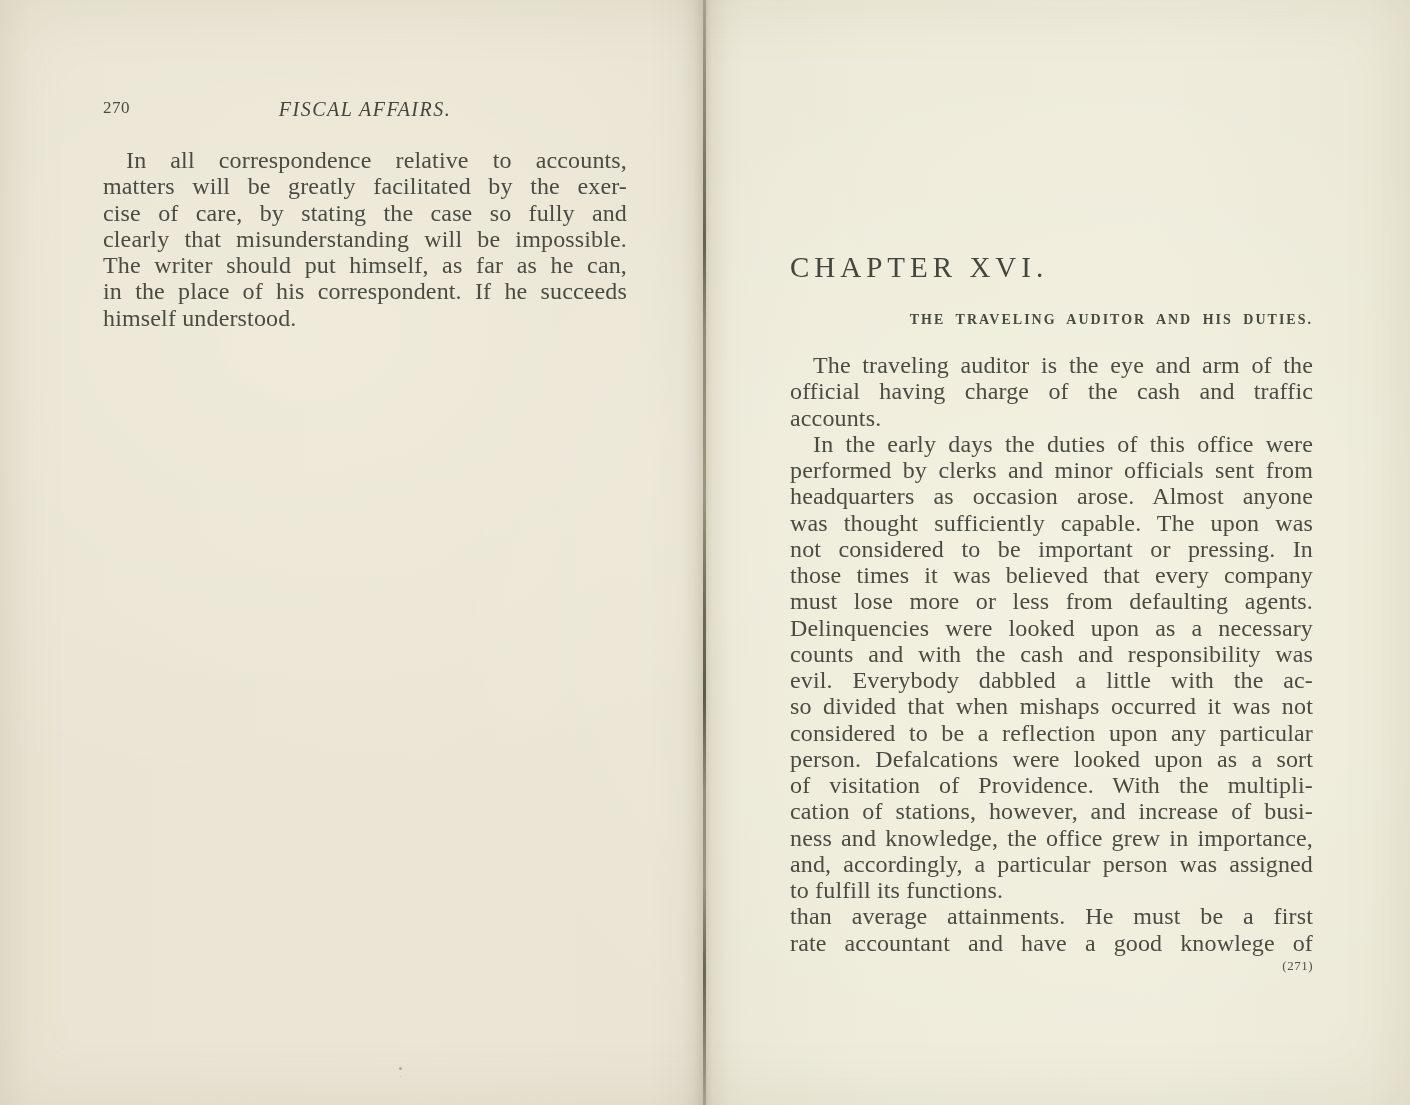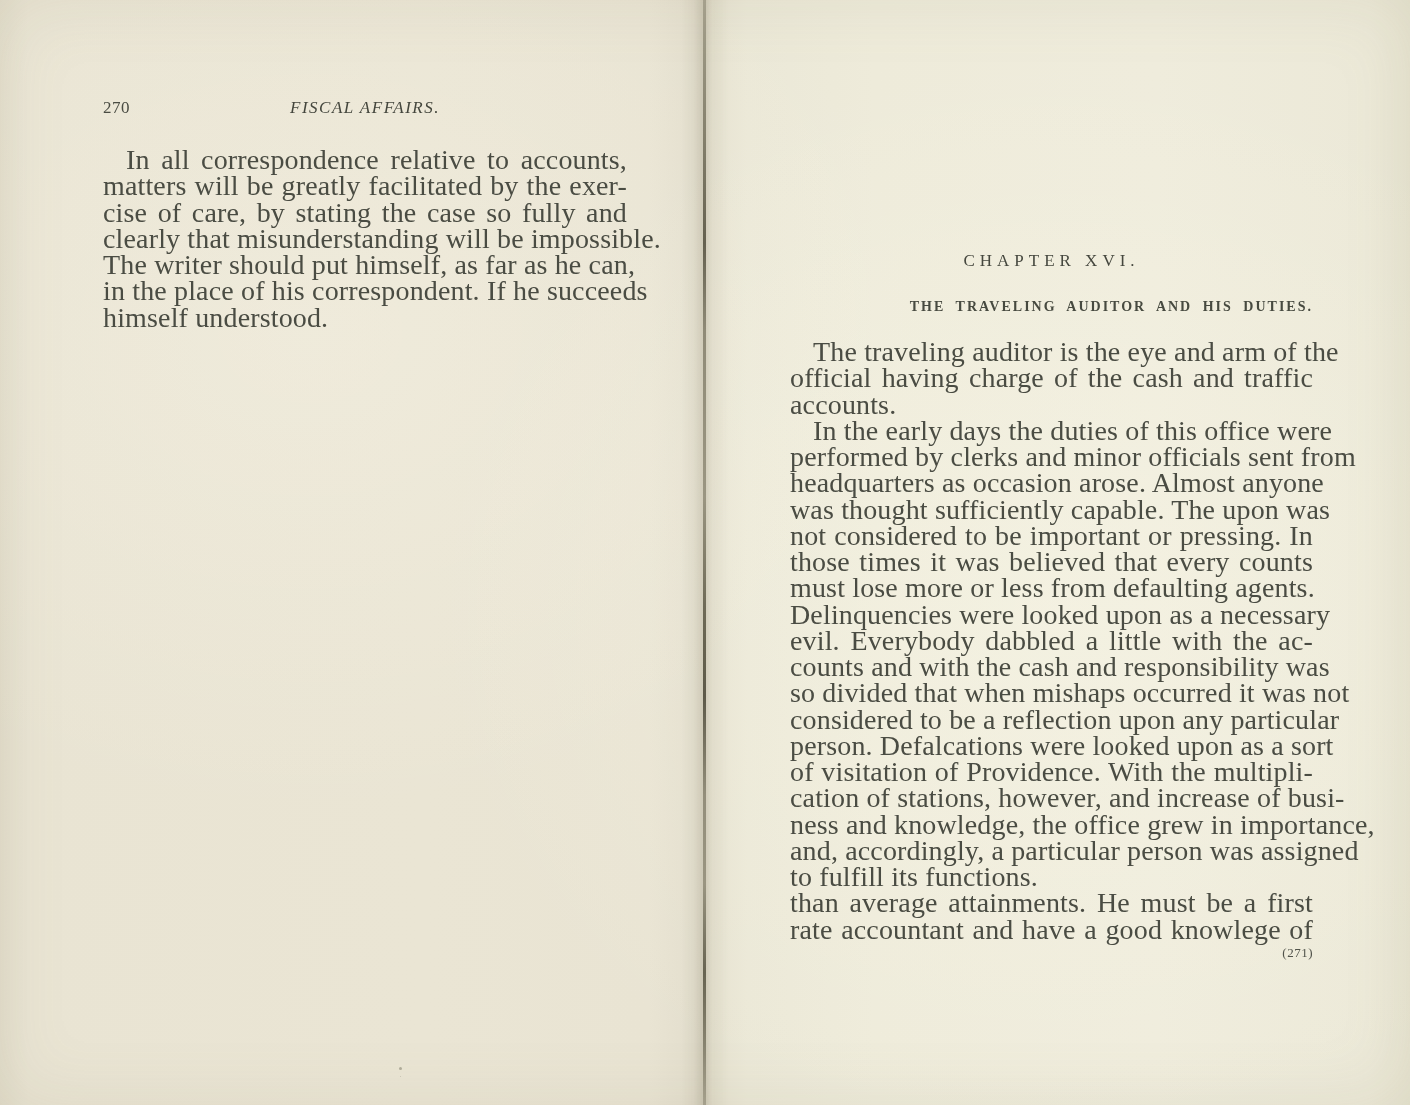--- a/index.html
+++ b/index.html
@@ -72,48 +72,48 @@
     position: absolute;
     left: 0;
     top: 0;
     font-size: 17px;
     letter-spacing: 0.5px;
   }
   .running-title {
     display: block;
     text-align: center;
     font-style: italic;
-    font-size: 17px;
+    font-size: 20px;
     letter-spacing: 1.5px;
     color: #44463d;
   }
   
   .chapter-heading {
-    text-align: center;
-    font-size: 17px;
+    text-align: left;
+    font-size: 29px;
     letter-spacing: 5px;
     color: #45473e;
     white-space: nowrap;
   }
   .chapter-subtitle {
     text-align: right;
     margin-top: 28px;
     font-size: 14px;
     font-weight: bold;
     letter-spacing: 2px;
     word-spacing: 5px;
     color: #474a40;
     white-space: nowrap;
   }
   .page-right .body-text {
     margin-top: 24px;
   }
   
   .body-text {
-    font-size: 28px;
+    font-size: 24px;
     line-height: 26.25px;
     letter-spacing: 0.15px;
   }
   .pline {
     text-align: justify;
     text-align-last: justify;
     white-space: nowrap; 
   }
   .pline.lastline {
     text-align-last: left;
@@ -175,25 +175,25 @@
           <div class="pline indent">The traveling auditor is the eye and arm of the</div>
           <div class="pline">official having charge of the cash and traffic</div>
           <div class="pline lastline">accounts.</div>
         </div>
         <div class="para">
           <div class="pline indent">In the early days the duties of this office were</div>
           <div class="pline">performed by clerks and minor officials sent from</div>
           <div class="pline">headquarters as occasion arose.  Almost anyone</div>
           <div class="pline">was thought sufficiently capable.  The upon was</div>
           <div class="pline">not considered to be important or pressing.  In</div>
-          <div class="pline">those times it was believed that every counts</div>
+          <div class="pline">those times it was believed that every company</div>
           <div class="pline">must lose more or less from defaulting agents.</div>
           <div class="pline">Delinquencies were looked upon as a necessary</div>
+          <div class="pline">counts and with the cash and responsibility was</div>
           <div class="pline">evil.  Everybody dabbled a little with the ac-</div>
-          <div class="pline">counts and with the cash and responsibility was</div>
           <div class="pline">so divided that when mishaps occurred it was not</div>
           <div class="pline">considered to be a reflection upon any particular</div>
           <div class="pline">person.  Defalcations were looked upon as a sort</div>
           <div class="pline">of visitation of Providence.  With the multipli-</div>
           <div class="pline">cation of stations, however, and increase of busi-</div>
           <div class="pline">ness and knowledge, the office grew in importance,</div>
           <div class="pline">and, accordingly, a particular person was assigned</div>
           <div class="pline lastline">to fulfill its functions.</div>
         </div>
         <div class="para">

